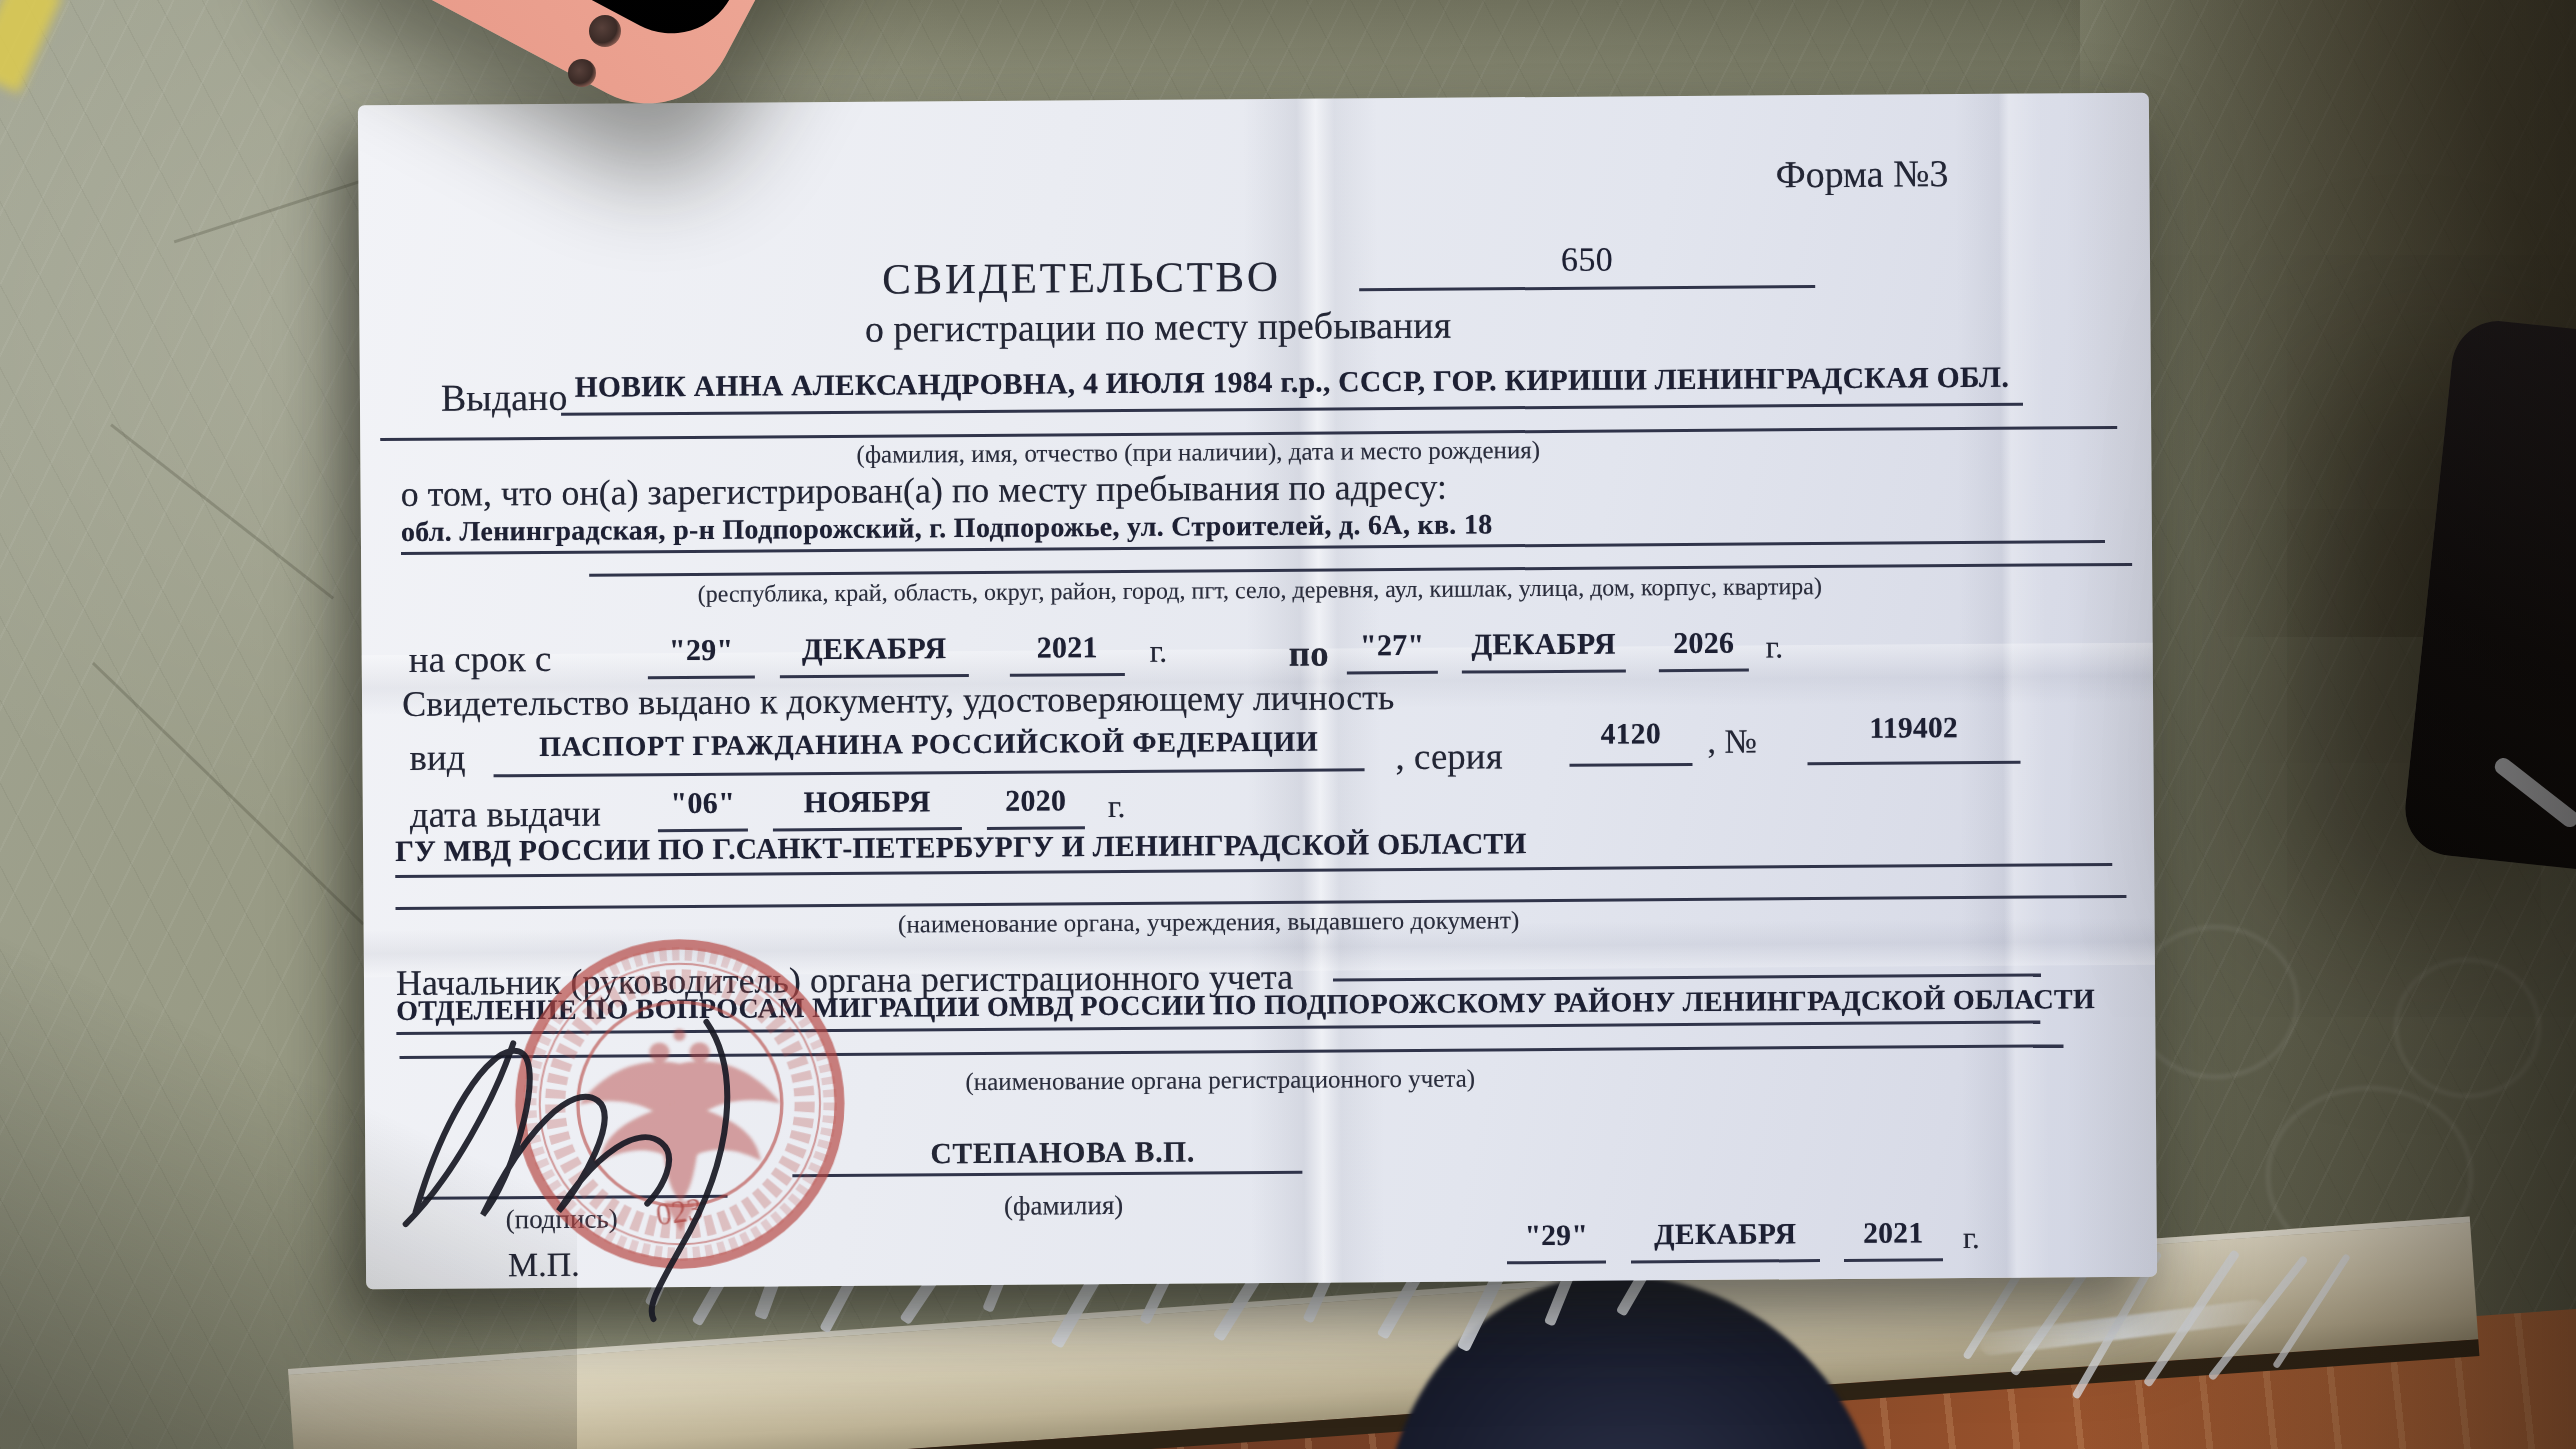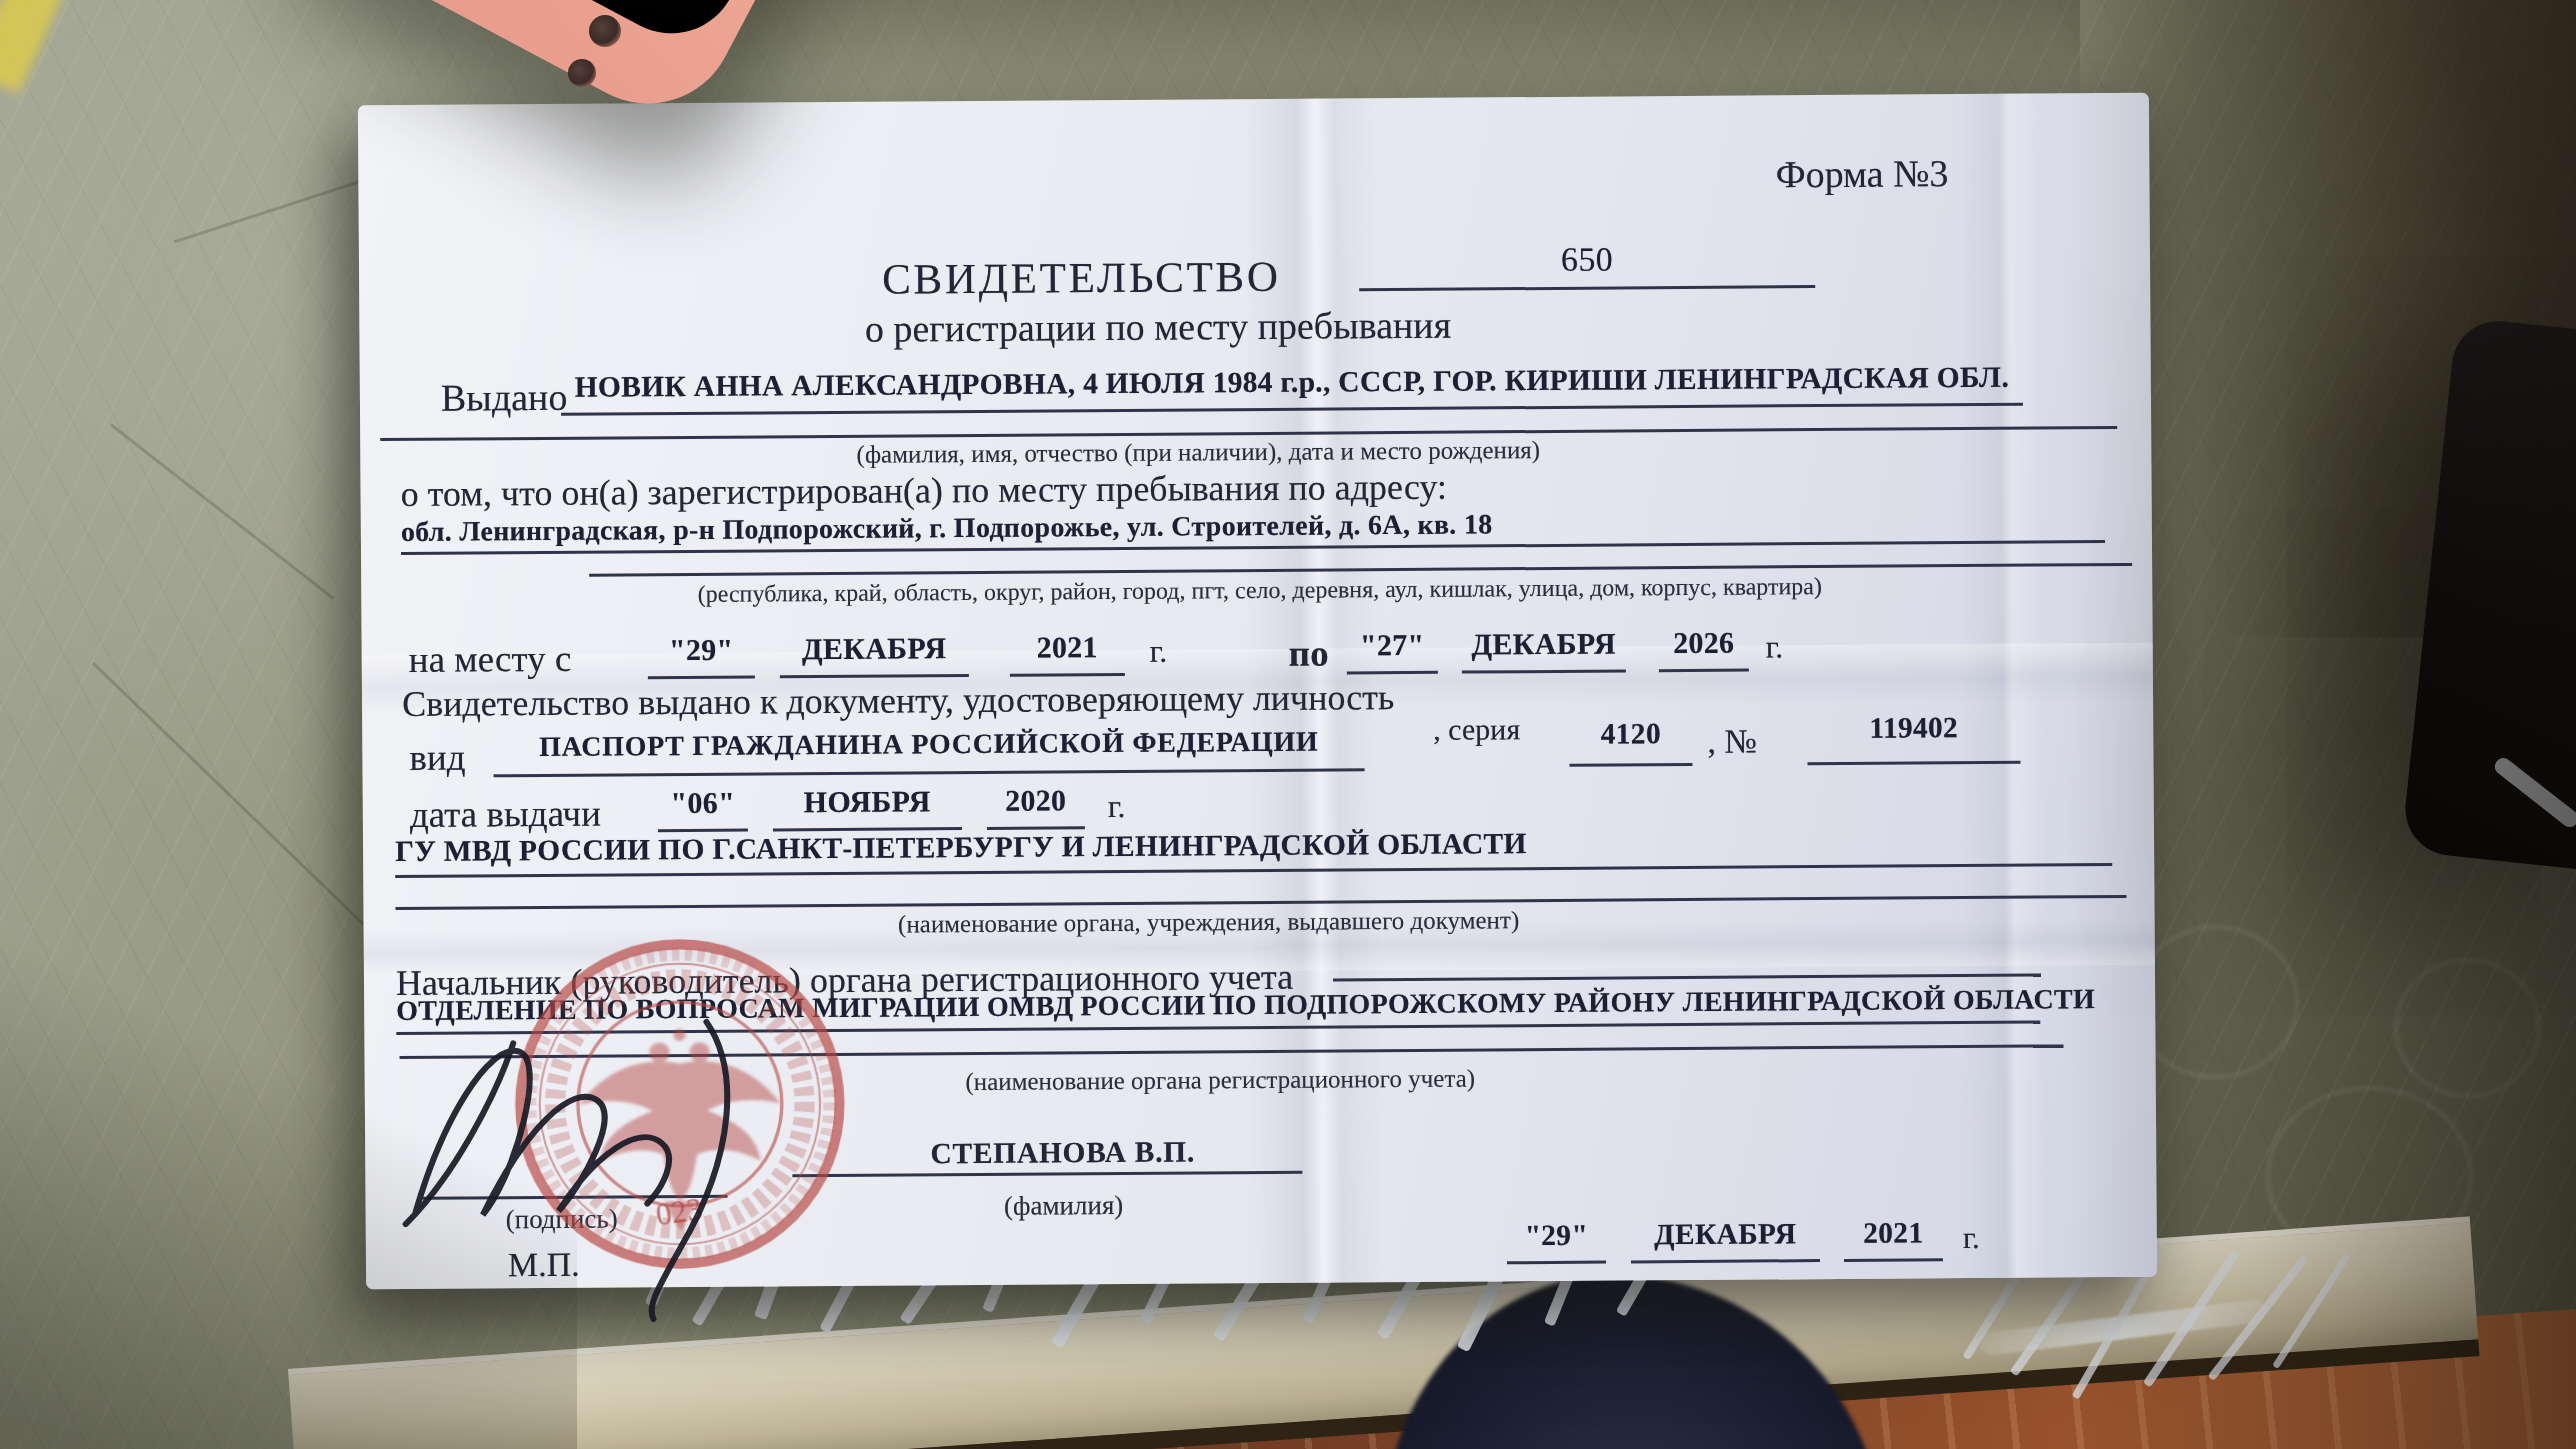--- a/index.html
+++ b/index.html
@@ -138,36 +138,36 @@
     <div class="lbl" style="left:81px;top:271px;font-size:38px;">Выдано</div>
     <div class="val u" style="left:201px;top:267px;width:1462px;font-size:29.5px;padding-bottom:9.4px;">НОВИК АННА АЛЕКСАНДРОВНА, 4 ИЮЛЯ 1984 г.р., СССР, ГОР. КИРИШИ ЛЕНИНГРАДСКАЯ ОБЛ.</div>
     <div class="rule" style="left:20px;top:333px;width:1737px;"></div>
     <div class="cap" style="left:268px;top:339px;width:1140px;">(фамилия, имя, отчество (при наличии), дата и место рождения)</div>
 
     <div class="lbl" style="left:40px;top:368px;font-size:36px;">о том, что он(а) зарегистрирован(а) по месту пребывания по адресу:</div>
     <div class="val u" style="left:40px;top:411px;width:1704px;text-align:left;font-size:28px;padding-bottom:4px;">обл. Ленинградская, р-н Подпорожский, г. Подпорожье, ул. Строителей, д. 6А, кв. 18</div>
     <div class="rule" style="left:228px;top:470px;width:1543px;"></div>
     <div class="cap" style="left:221px;top:478px;width:1355px;font-size:24px;">(республика, край, область, округ, район, город, пгт, село, деревня, аул, кишлак, улица, дом, корпус, квартира)</div>
 
-    <div class="lbl" style="left:47px;top:533px;font-size:37px;">на месту с</div>
+    <div class="lbl" style="left:47px;top:533px;font-size:37px;">на срок с</div>
     <div class="val u" style="left:286px;top:530px;width:107px;font-size:30px;padding-bottom:9.4px;">"29"</div>
     <div class="val u" style="left:418px;top:530px;width:189px;font-size:30px;padding-bottom:9.4px;">ДЕКАБРЯ</div>
     <div class="val u" style="left:648px;top:530px;width:115px;font-size:30px;padding-bottom:9.4px;">2021</div>
     <div class="lbl" style="left:788px;top:533px;font-size:32px;">г.</div>
     <div class="lbl" style="left:927px;top:533px;font-size:37px;font-weight:700;">по</div>
     <div class="val u" style="left:985px;top:530px;width:91px;font-size:30px;padding-bottom:9.4px;">"27"</div>
     <div class="val u" style="left:1100px;top:530px;width:164px;font-size:30px;padding-bottom:9.4px;">ДЕКАБРЯ</div>
     <div class="val u" style="left:1297px;top:530px;width:90px;font-size:30px;padding-bottom:9.4px;">2026</div>
     <div class="lbl" style="left:1404px;top:533px;font-size:32px;">г.</div>
 
     <div class="lbl" style="left:40px;top:578px;font-size:36px;">Свидетельство выдано к документу, удостоверяющему личность</div>
 
     <div class="lbl" style="left:47px;top:631px;font-size:37px;">вид</div>
     <div class="val u" style="left:131px;top:627px;width:871px;font-size:28px;letter-spacing:0.7px;padding-bottom:10.7px;">ПАСПОРТ ГРАЖДАНИНА РОССИЙСКОЙ ФЕДЕРАЦИИ</div>
-    <div class="lbl" style="left:1033px;top:615px;font-size:30px;margin-left:38px;">, серия</div>
+    <div class="lbl" style="left:1033px;top:637px;font-size:37px;">, серия</div>
     <div class="val u" style="left:1207px;top:621px;width:123px;font-size:29.5px;padding-bottom:13.4px;">4120</div>
     <div class="lbl" style="left:1345px;top:627px;font-size:34px;">, №</div>
     <div class="val u" style="left:1445px;top:617px;width:213px;font-size:29.5px;padding-bottom:17.4px;">119402</div>
 
     <div class="lbl" style="left:47px;top:688px;font-size:37px;">дата выдачи</div>
     <div class="val u" style="left:295px;top:683px;width:90px;font-size:30px;padding-bottom:9.4px;">"06"</div>
     <div class="val u" style="left:410px;top:683px;width:189px;font-size:30px;padding-bottom:9.4px;">НОЯБРЯ</div>
     <div class="val u" style="left:624px;top:683px;width:98px;font-size:30px;padding-bottom:9.4px;">2020</div>
     <div class="lbl" style="left:745px;top:688px;font-size:32px;">г.</div>
 

